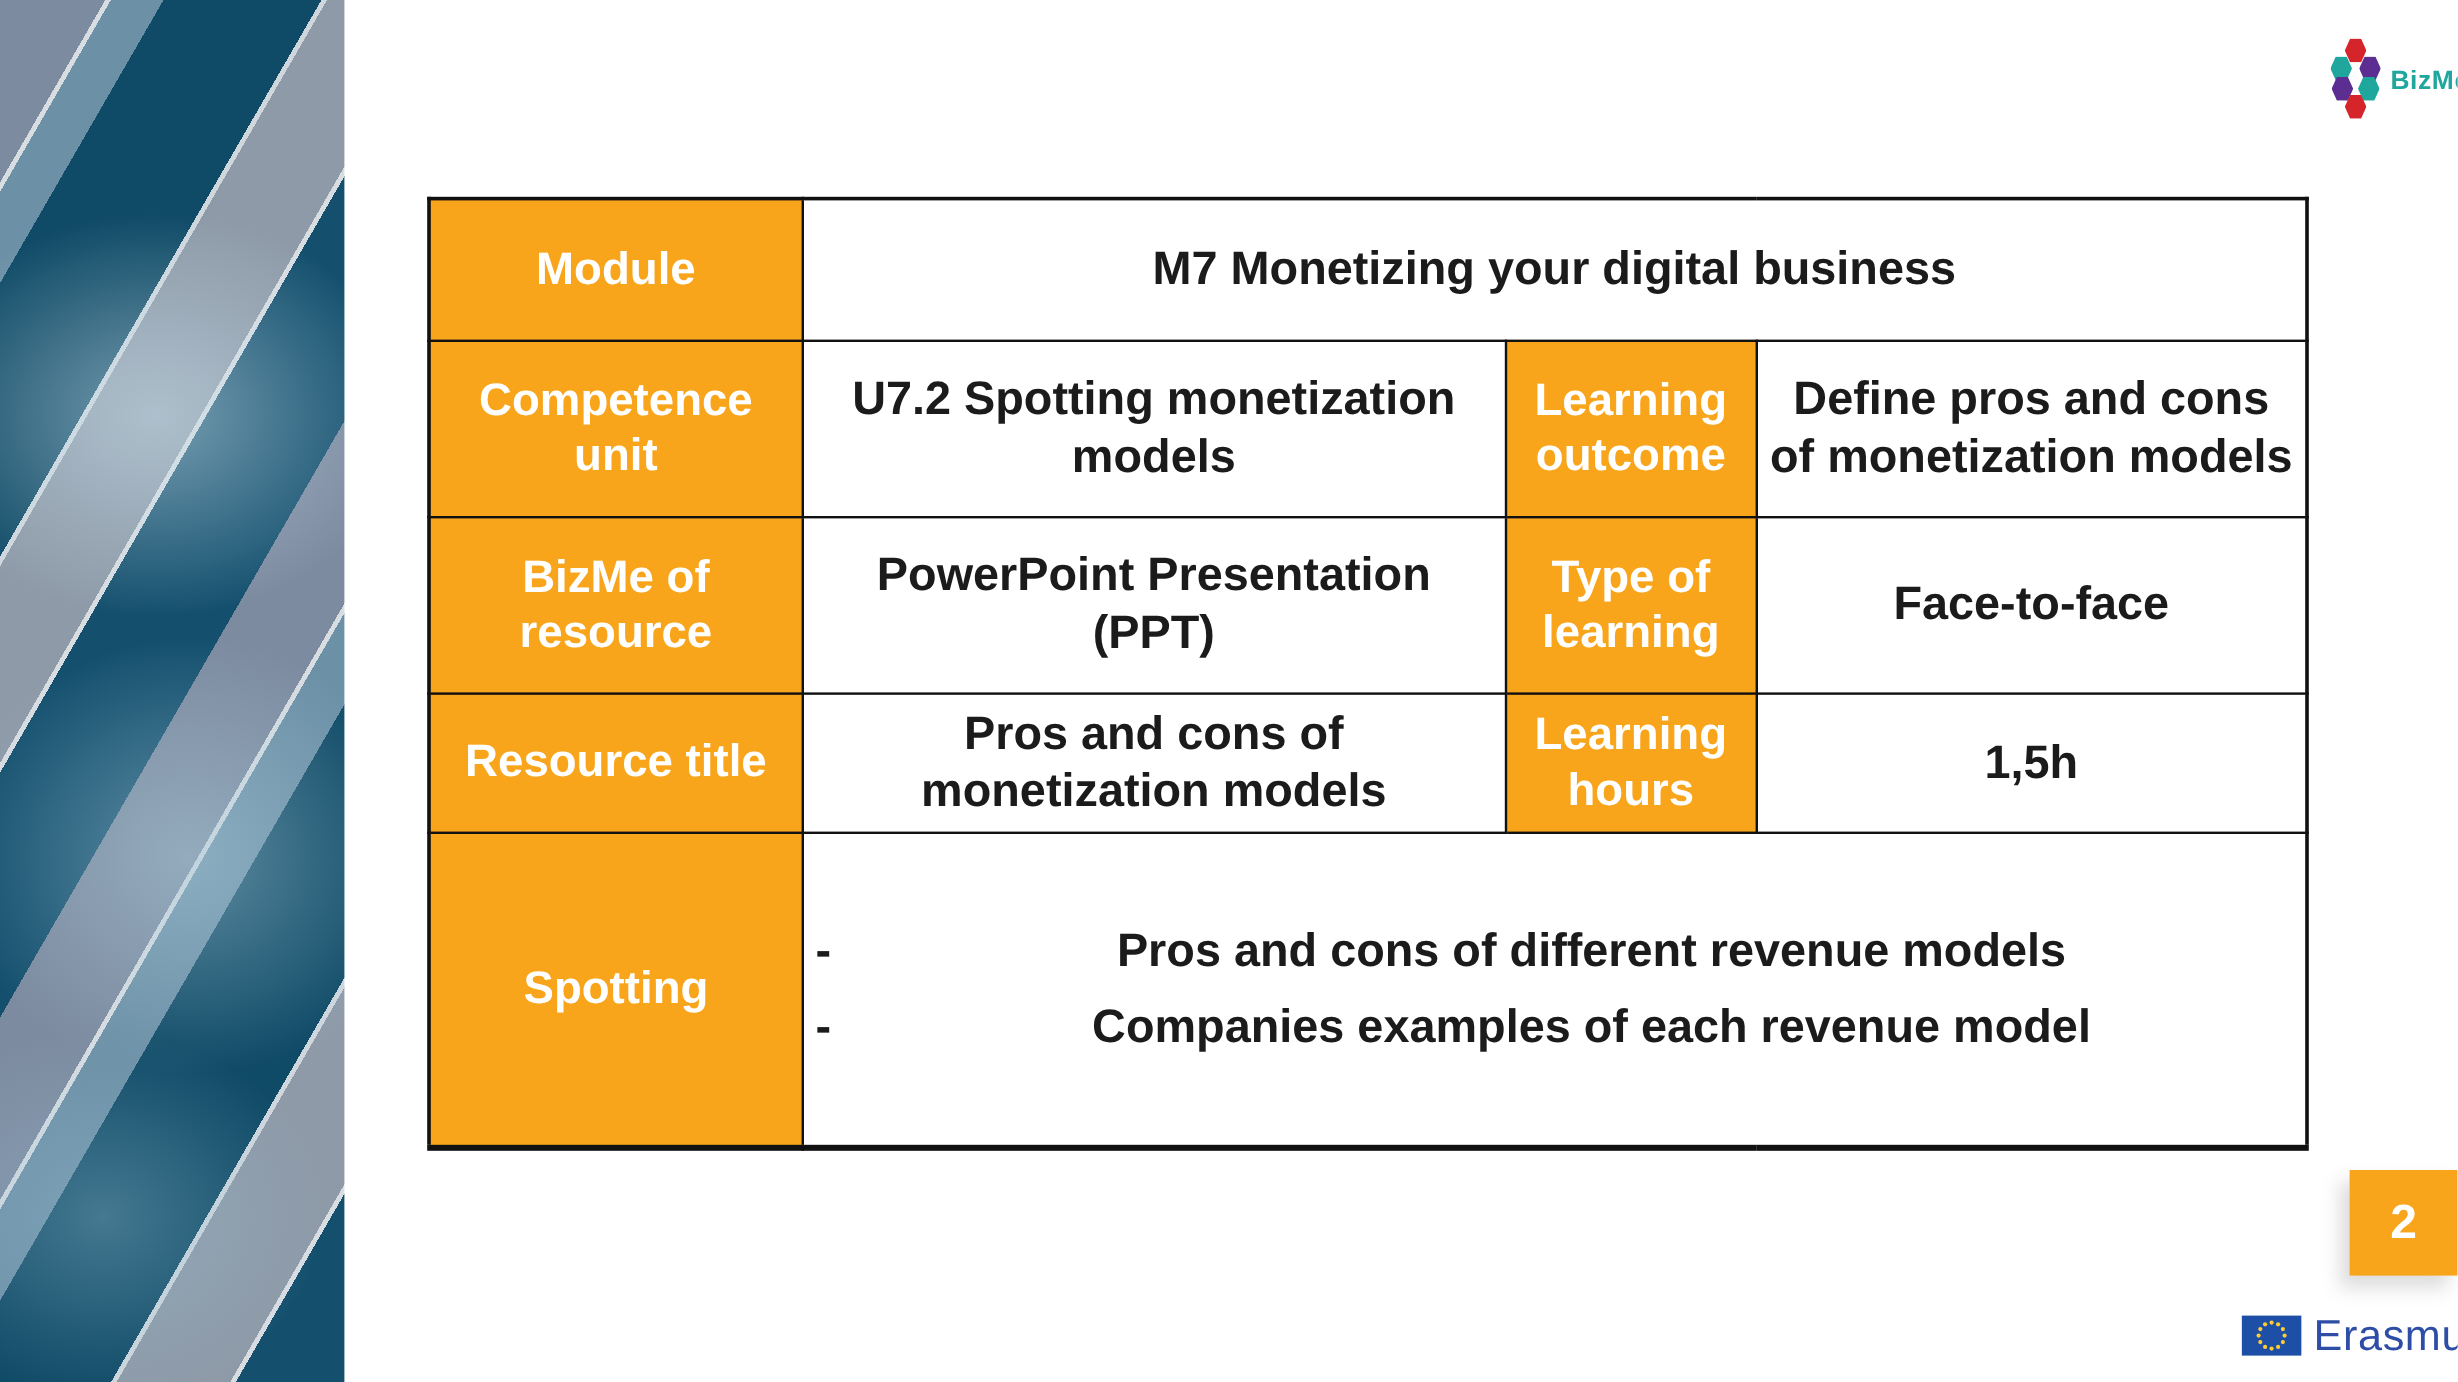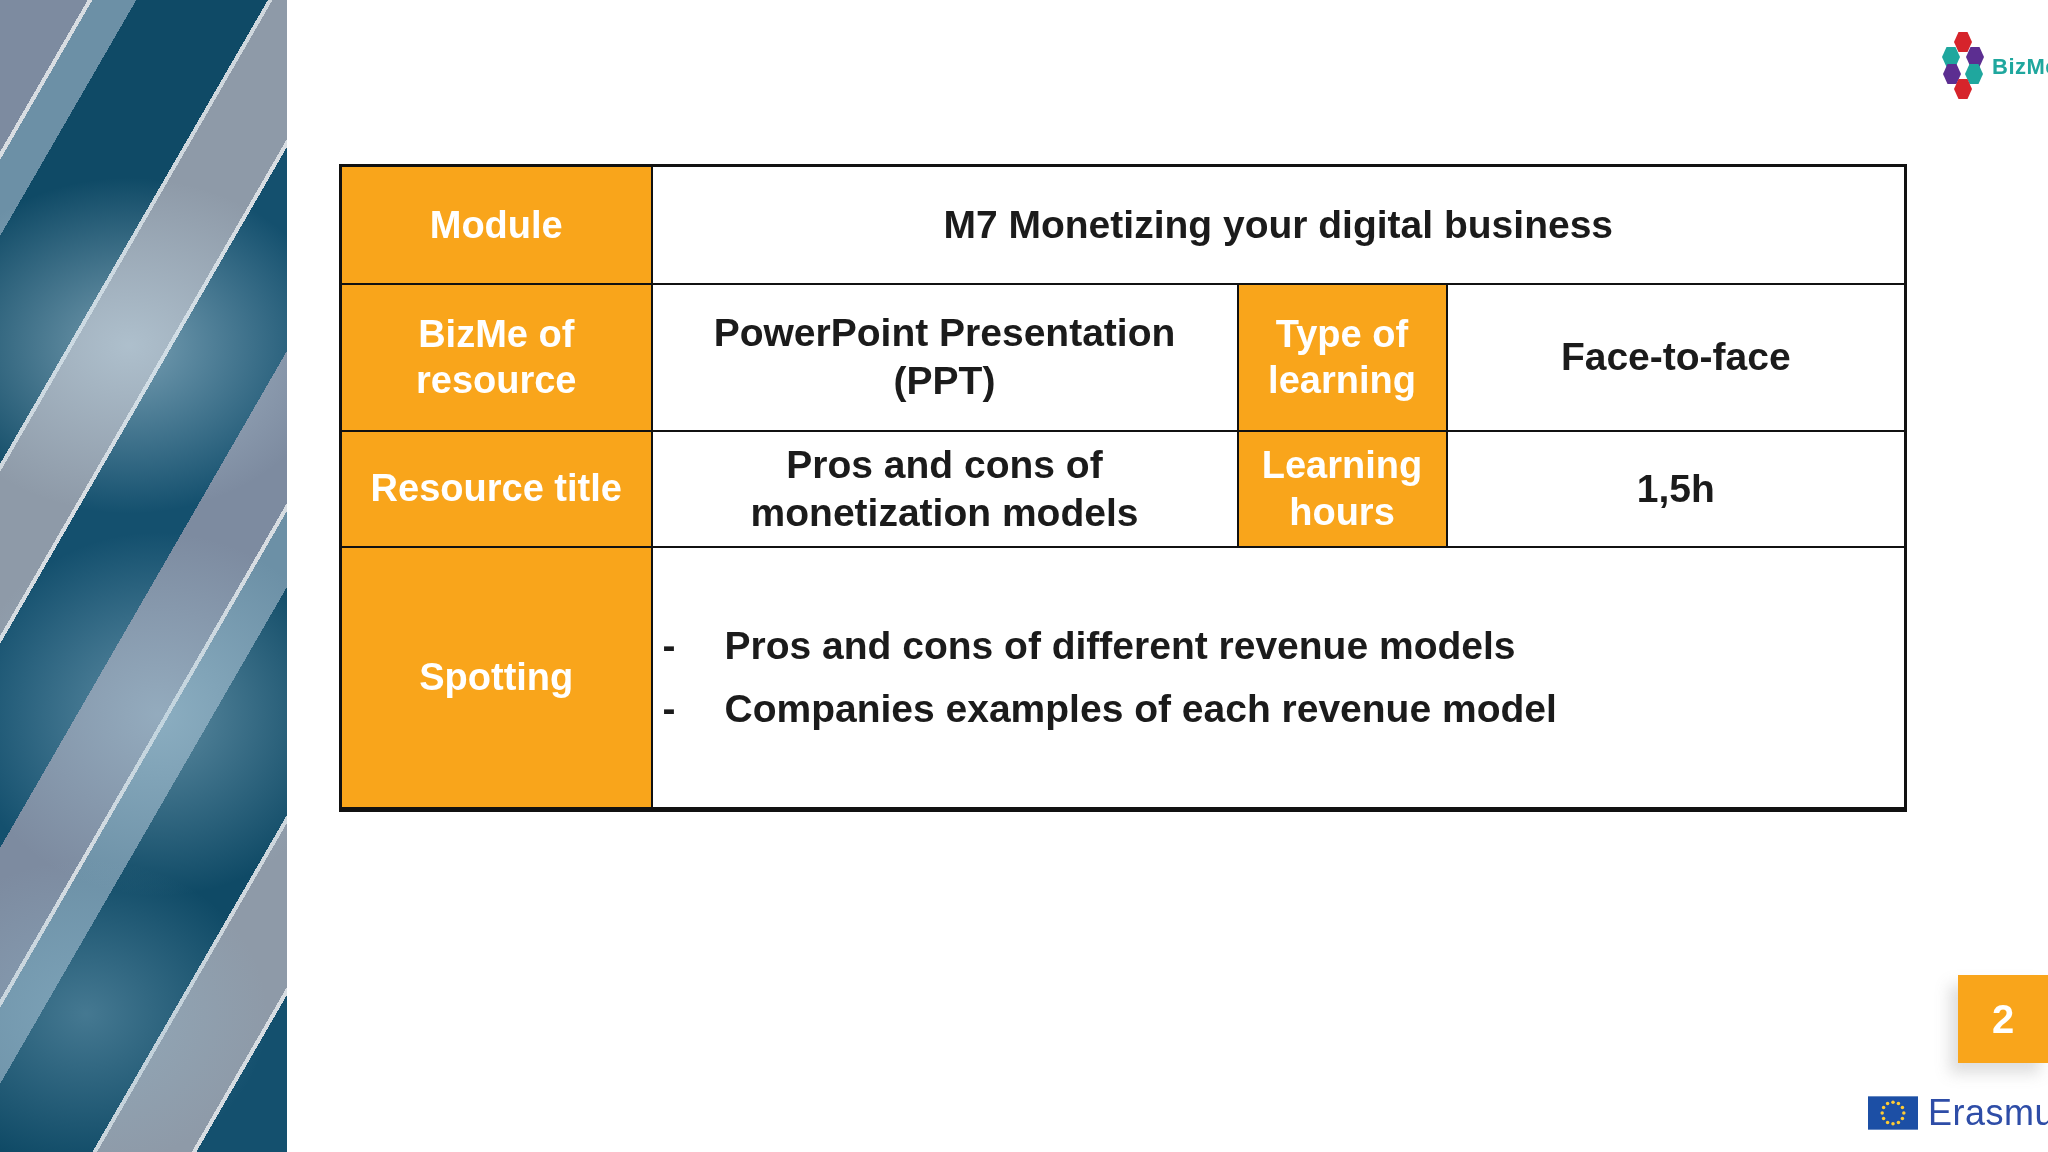--- a/index.html
+++ b/index.html
@@ -49,21 +49,21 @@
   .hex.h-ll    {left:9px; top:34px;background:var(--logo-purple);}
   .hex.h-lr    {left:31px;top:34px;background:var(--logo-teal);}
   .hex.h-bot   {left:20px;top:49px;background:var(--logo-red);}
   .bizme-word{
     position:absolute;left:58px;top:24px;
     font-size:22px;font-weight:bold;color:var(--logo-teal);letter-spacing:.5px;
   }
 
   
   table.spec{
-    position:absolute;left:339px;top:164px;
+    position:absolute;left:356px;top:164px;
     border-collapse:collapse;table-layout:fixed;
     border:3px solid var(--line);border-bottom-width:5px;
   }
   table.spec th,table.spec td{
     border:2px solid var(--line);
     text-align:center;vertical-align:middle;
     padding:6px 10px;box-sizing:border-box;
   }
   table.spec th{
     background:var(--orange);color:#FFFFFF;
@@ -71,21 +71,21 @@
   }
   table.spec td{
     background:#FFFFFF;color:var(--ink);
     font-size:39px;font-weight:bold;line-height:1.22;
   }
   td.gray{background:var(--cell-gray);}
   .wrap-narrow{display:inline-block;max-width:480px;}
   td.contents-cell{text-align:left;padding-left:16px;}
   .contents-item{display:flex;align-items:flex-start;margin:16px 0;}
   .contents-item .dash{flex:0 0 62px;text-align:left;}
-  .contents-item .txt{flex:1;text-align:left;}
+  .contents-item .txt{flex:1;text-align:center;}
 
   
   .page-badge{
     position:absolute;left:1958px;top:975px;width:90px;height:88px;
     background:var(--orange);
     display:flex;align-items:center;justify-content:center;
     color:#FFFFFF;font-size:40px;font-weight:bold;
     box-shadow:-8px 10px 14px rgba(120,120,120,.25);
   }
 
@@ -116,20 +116,26 @@
   <colgroup>
     <col style="width:311px">
       <col style="width:586px">
       <col style="width:209px">
       <col style="width:459px">
   </colgroup>
   <tbody>
       <tr style="height:118px">
     <th>Module</th>
     <td colspan="3">M7 Monetizing your digital business</td>
+  </tr>
+  <tr style="height:147px">
+    <th>Competence unit</th>
+    <td>U7.2 Spotting monetization models</td>
+    <th>Learning outcome</th>
+    <td>Define pros and cons of monetization models</td>
   </tr>
   <tr style="height:147px">
     <th>BizMe of resource</th>
     <td class="gray">
       <span class="wrap-narrow">PowerPoint Presentation (PPT)</span>
     </td>
     <th>Type of learning</th>
     <td>Face-to-face</td>
   </tr>
   <tr style="height:116px">

